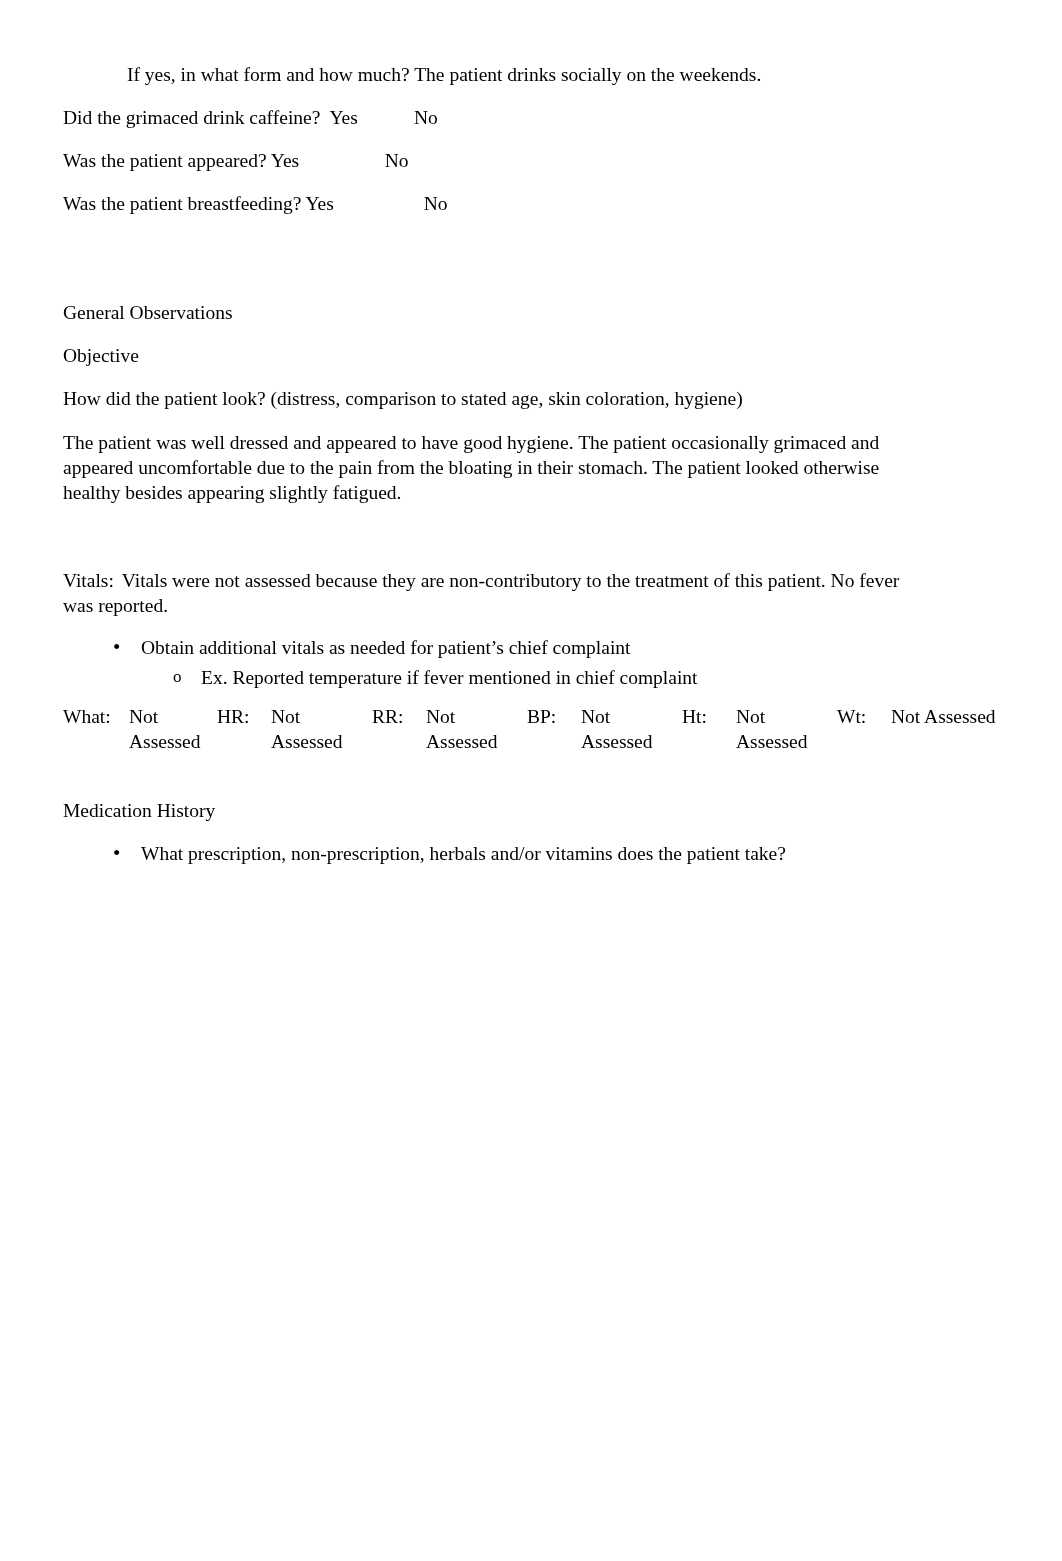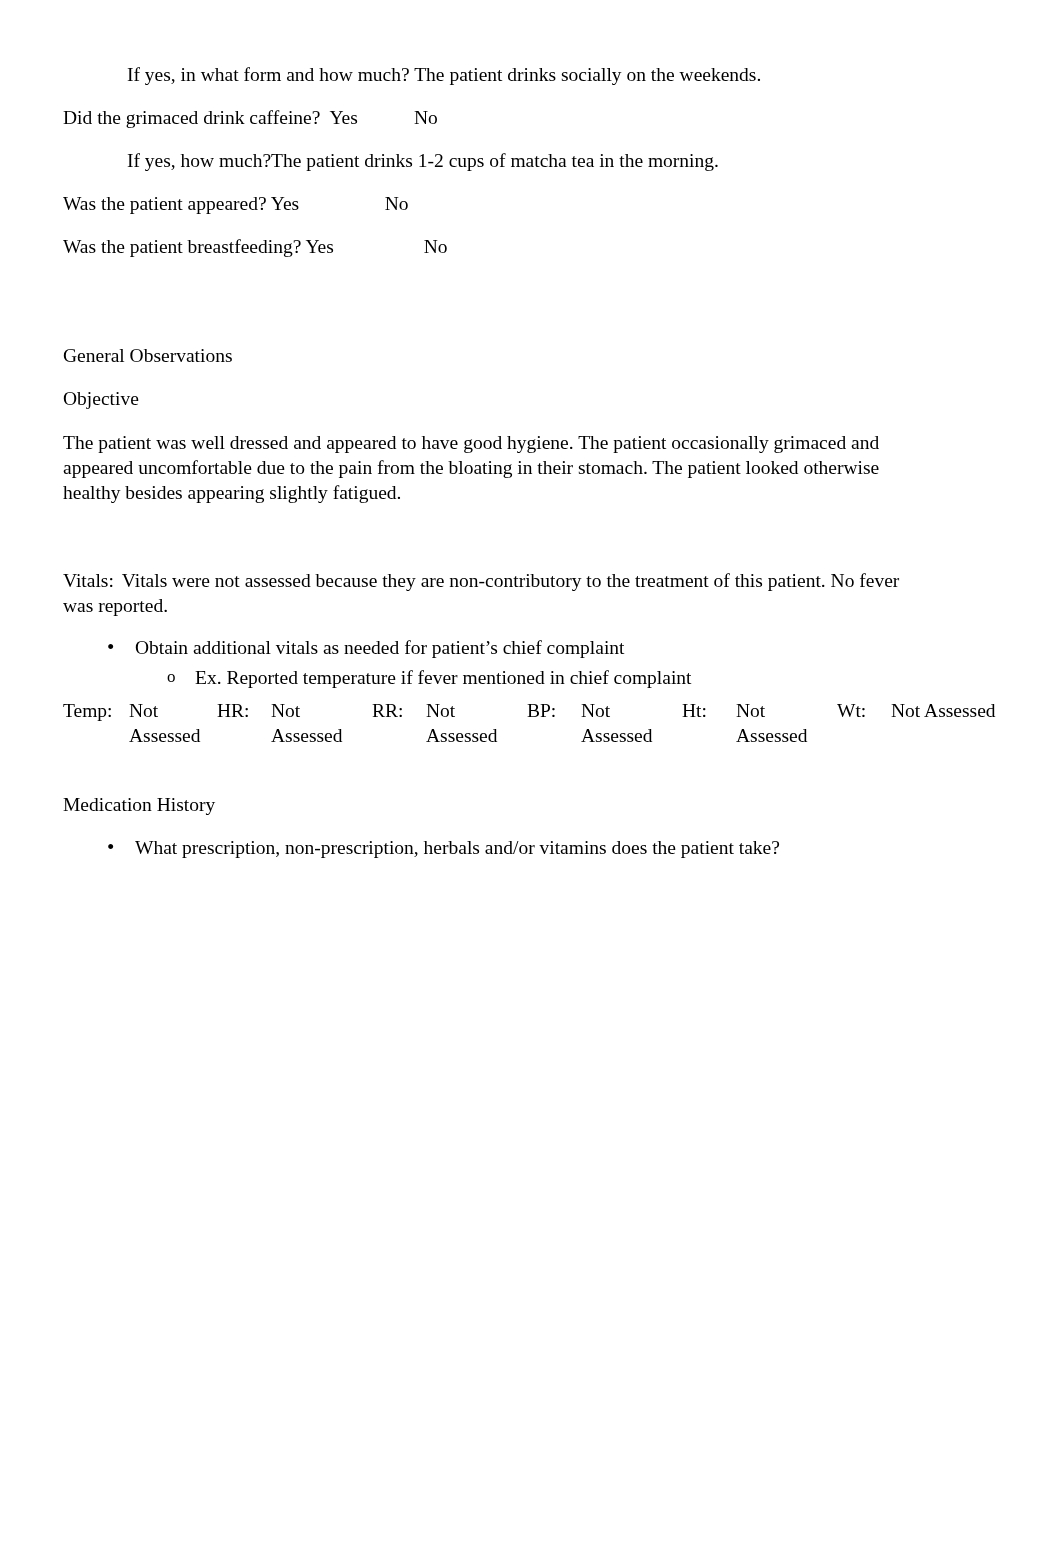--- a/index.html
+++ b/index.html
@@ -39,21 +39,21 @@
     margin: 0 0 18px 0;
     padding-left: 64px;
     white-space: pre;
   }
   .spacer-lg { height: 66px; }
   .spacer-md { height: 44px; }
 
   
   ul.bullets {
     list-style: none;
-    margin: 8px;
+    margin: 14px;
     padding: 0;
   }
   ul.bullets > li.bullet-1 {
     position: relative;
     padding-left: 64px;
     margin: 0 0 5px 0;
     line-height: 1.28;
   }
   ul.bullets > li.bullet-1::before {
     content: "\2022";
@@ -103,49 +103,49 @@
 </head>
 <body>
 
 <div class="page">
   <div class="doc">
 
     <p class="indent">If yes, in what form and how much? The patient drinks socially on the weekends.</p>
 
     <p class="line">Did the grimaced drink caffeine?  Yes	        No</p>
 
-    <p class="indent">If yes, how much?The patient drinks 1-2 cups of matcha tea in the morning.</p>
 
     <p class="line">Was the patient appeared? Yes	          No</p>
 
     <p class="line">Was the patient breastfeeding? Yes	          No</p>
 
     <div class="spacer-lg"></div>
 
     <p class="line">General Observations</p>
 
     <p class="line">Objective</p>
 
+    <p class="line">How did the patient look? (distress, comparison to stated age, skin coloration, hygiene)</p>
 
     <p class="para">The patient was well dressed and appeared to have good hygiene. The patient occasionally grimaced and appeared uncomfortable due to the pain from the bloating in their stomach. The patient looked otherwise healthy besides appearing slightly fatigued.</p>
 
     <div class="spacer-md"></div>
 
     <p class="para"><span>Vitals:</span><span style="display:inline-block;width:8px"></span><span>Vitals were not assessed because they are non-contributory to the treatment of this patient. No fever was reported.</span></p>
 
     <ul class="bullets">
       <li class="bullet-1">Obtain additional vitals as needed for patient’s chief complaint</li>
       <li class="bullet-2">Ex. Reported temperature if fever mentioned in chief complaint</li>
     </ul>
 
     <div class="vitals-wrap">
       <table class="vitals">
         <tbody>
             <tr>
-          <td class="lbl-temp">Temp:</td>
+          <td class="lbl-temp">What:</td>
           <td class="val-temp">Not Assessed</td>
           <td class="lbl">HR:</td>
           <td class="val">Not Assessed</td>
           <td class="lbl">RR:</td>
           <td class="val">Not Assessed</td>
           <td class="lbl">BP:</td>
           <td class="val">Not Assessed</td>
           <td class="lbl">Ht:</td>
           <td class="val">Not Assessed</td>
           <td class="lbl">Wt:</td>

